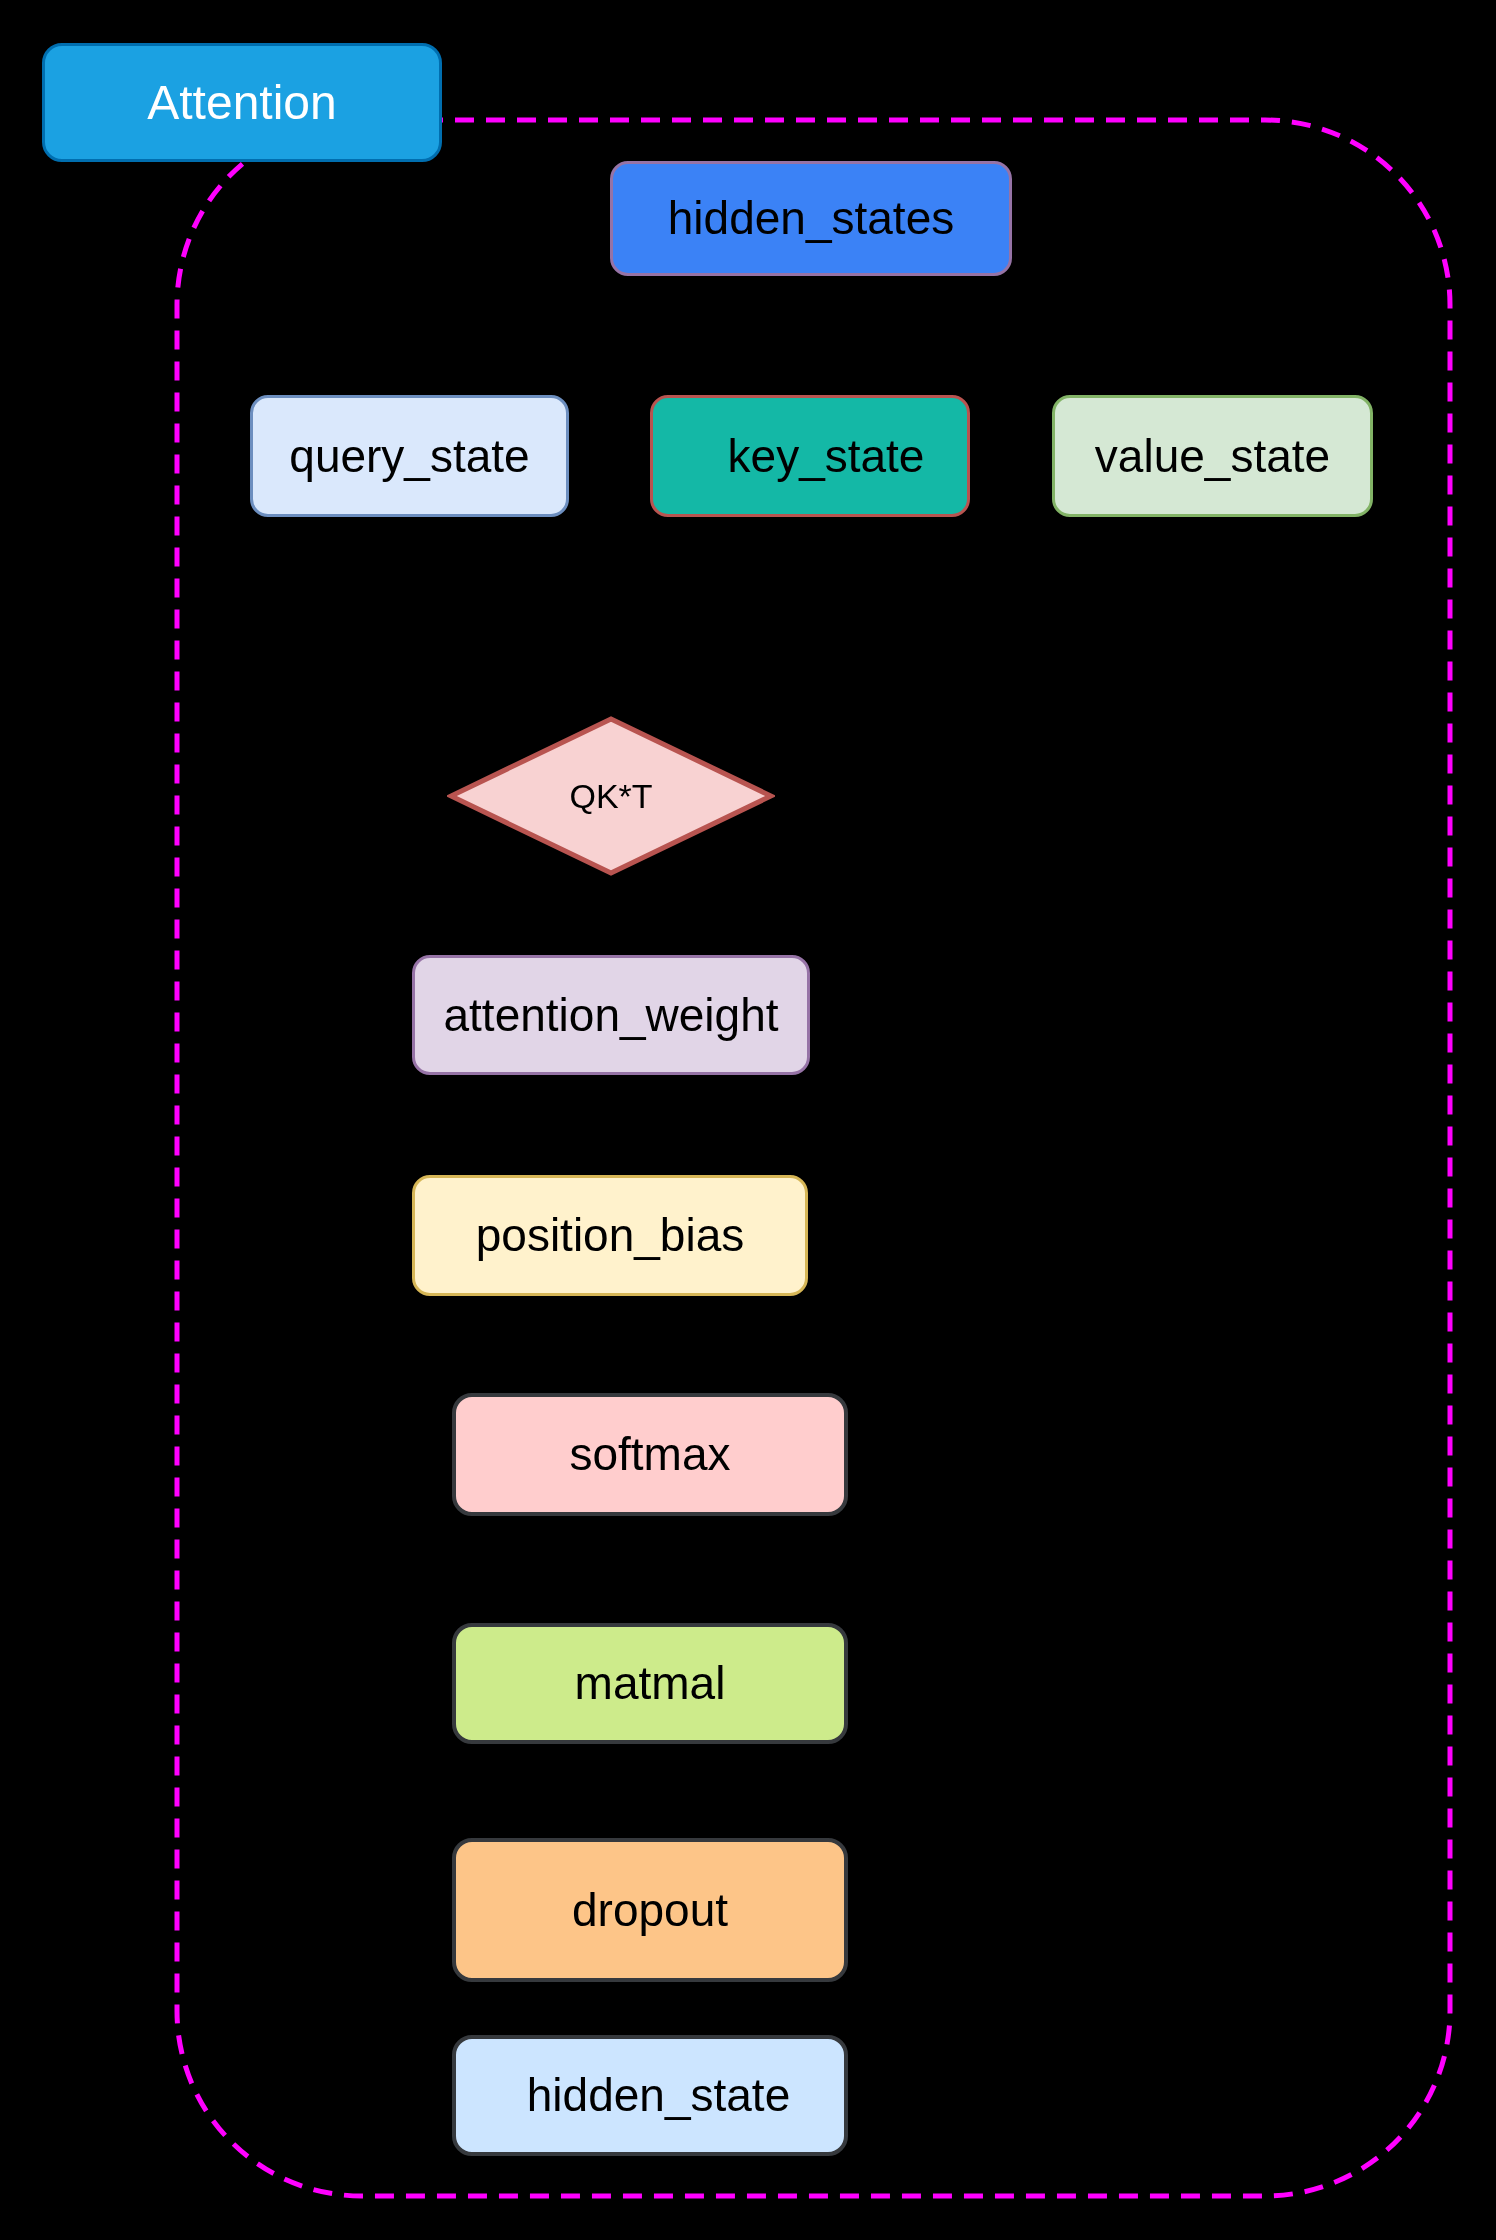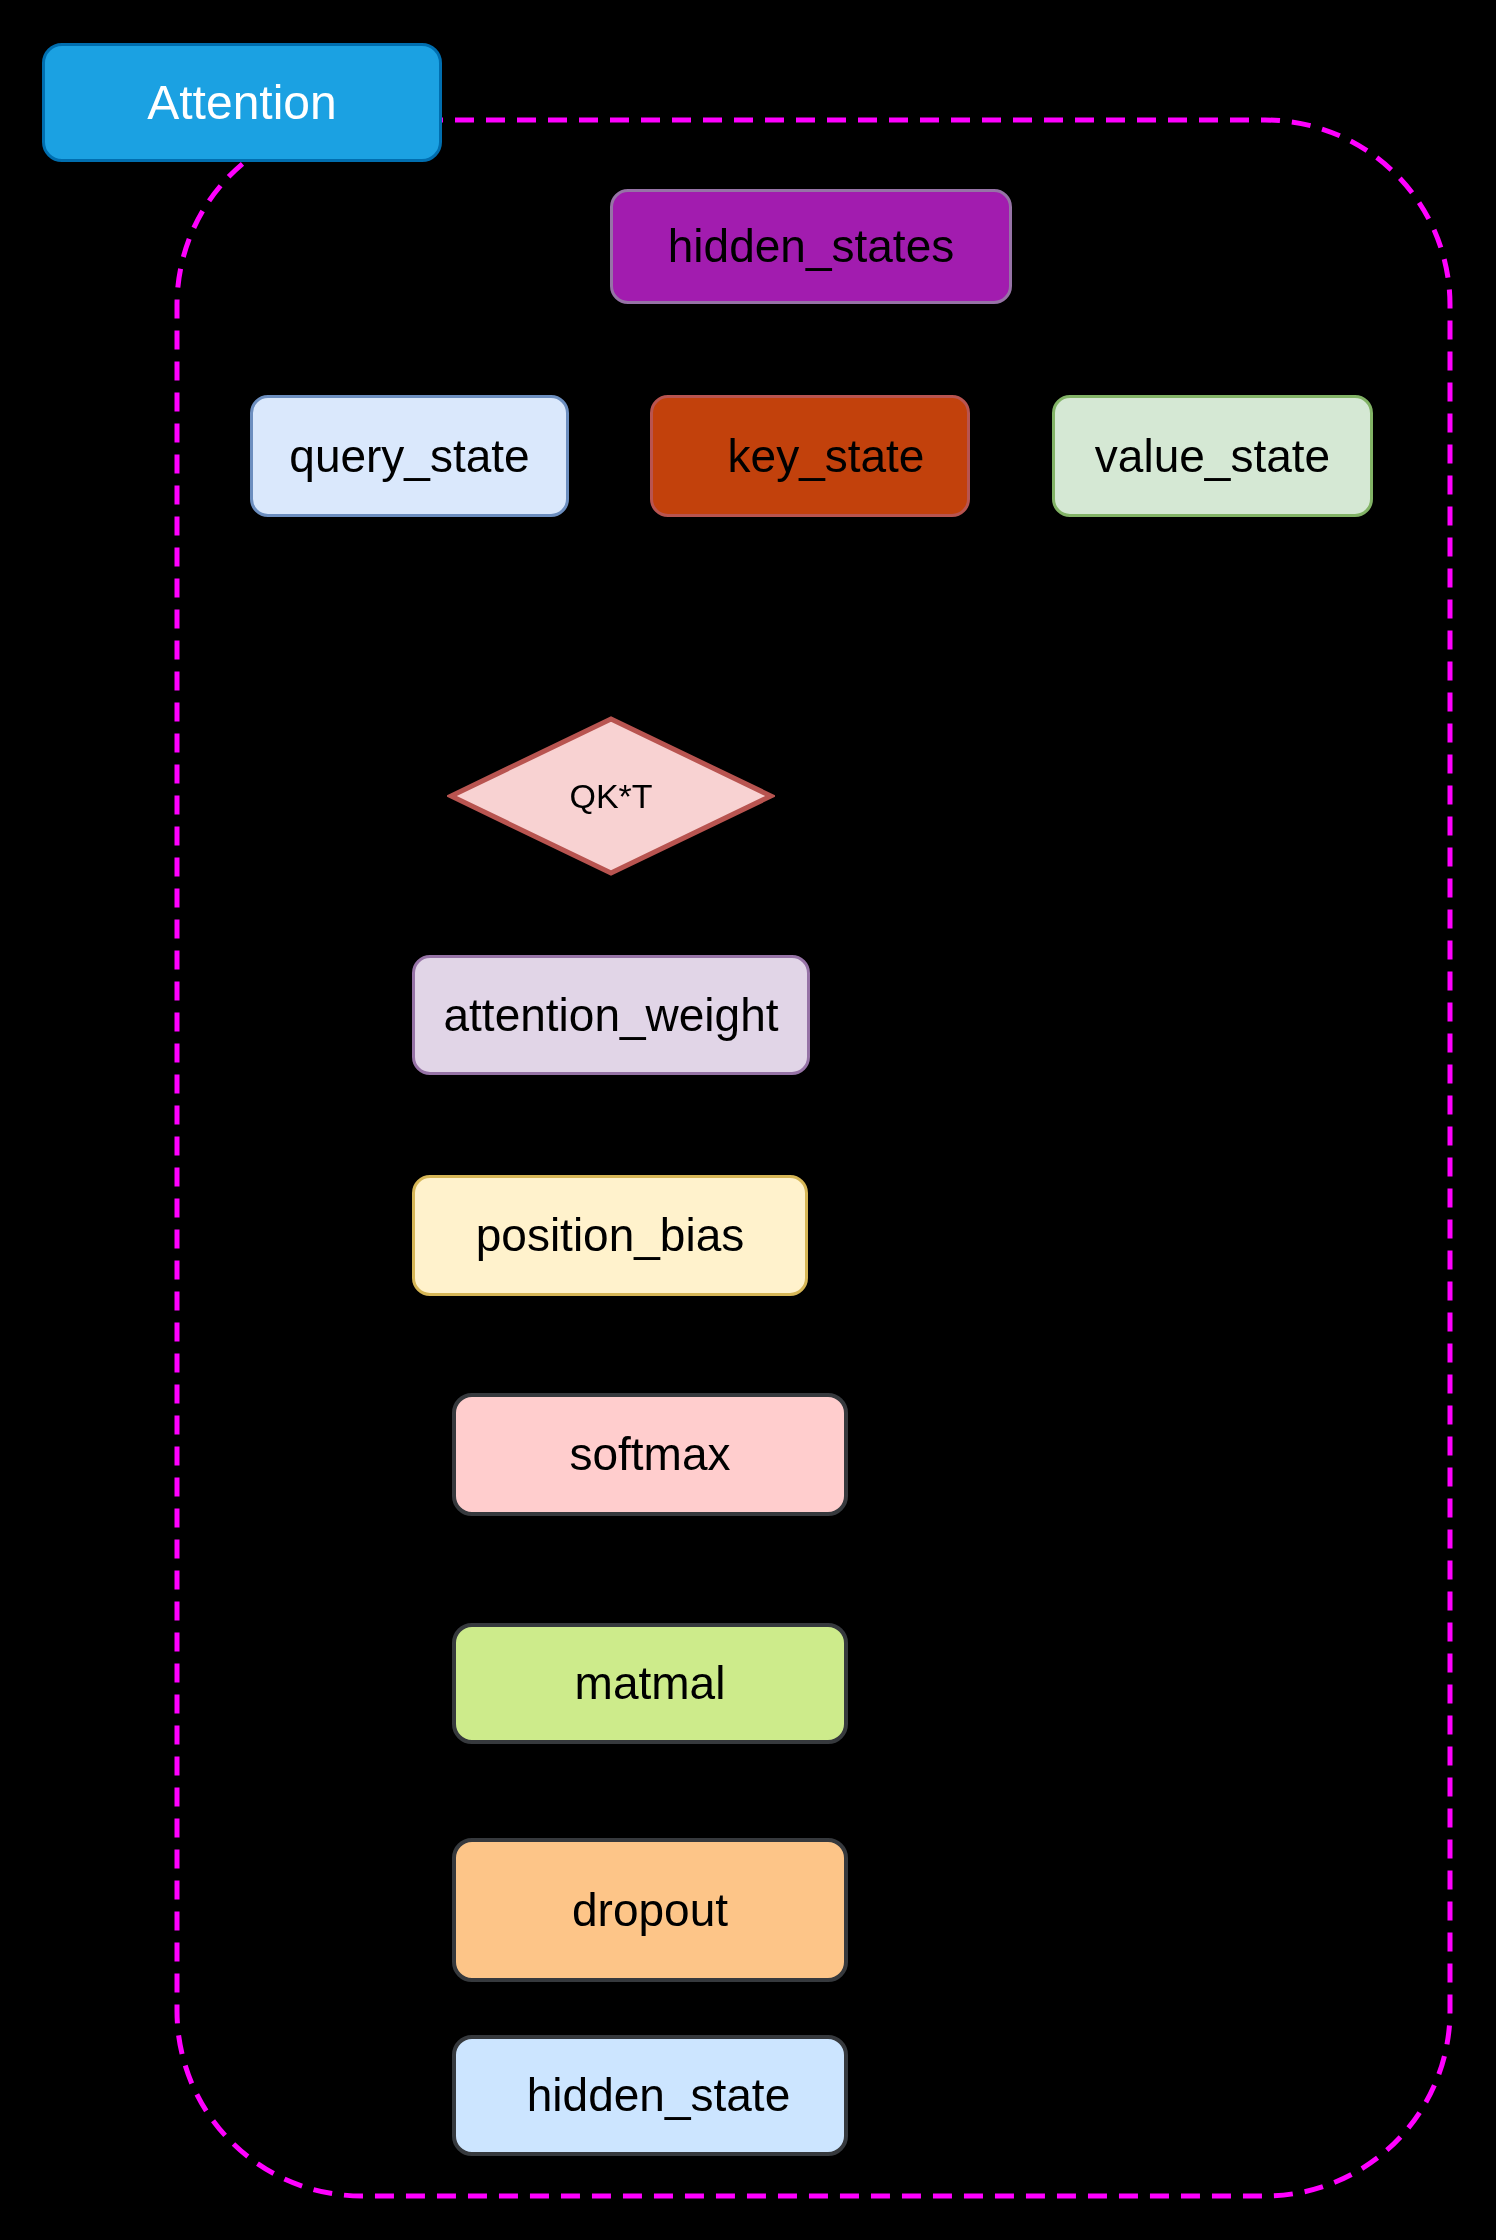--- a/index.html
+++ b/index.html
@@ -104,25 +104,25 @@
 <body>
 
 <div class="canvas">
 
   <svg class="boundary-svg" viewBox="0 0 1496 2240" aria-hidden="true">
     <rect x="177" y="120" width="1273" height="2076" rx="185" ry="185" fill="none" stroke="#ff00ff" stroke-width="5" stroke-dasharray="19 12"></rect>
   </svg>
 
   <div class="module-title" style="background-color: rgb(27, 161, 226); border-color: rgb(0, 110, 175); color: rgb(255, 255, 255);">Attention</div>
 
-  <div class="node n-hidden-states" style="background-color: #a21caf; border-color: rgb(150, 115, 166); margin-top: 28px;">hidden_states</div>
+  <div class="node n-hidden-states" style="background-color: #3b82f6; border-color: rgb(150, 115, 166);">hidden_states</div>
 
   <div class="node n-query-state" style="background-color: rgb(218, 232, 252); border-color: rgb(108, 142, 191);">query_state</div>
 
-  <div class="node n-key-state" style="background-color: #c2410c; border-color: rgb(184, 84, 80); padding-left: 32px;">key_state</div>
+  <div class="node n-key-state" style="background-color: #14b8a6; border-color: rgb(184, 84, 80); padding-left: 32px;">key_state</div>
 
   <div class="node n-value-state" style="background-color: rgb(213, 232, 212); border-color: rgb(130, 179, 102);">value_state</div>
 
   <div class="diamond-wrap">
     <svg viewBox="0 0 328 162" aria-hidden="true">
       <polygon points="164,4 324,81 164,158 4,81" fill="#f8d2d2" stroke="#b85450" stroke-width="5"></polygon>
     </svg>
     <div class="diamond-label">QK*T</div>
   </div>
 

